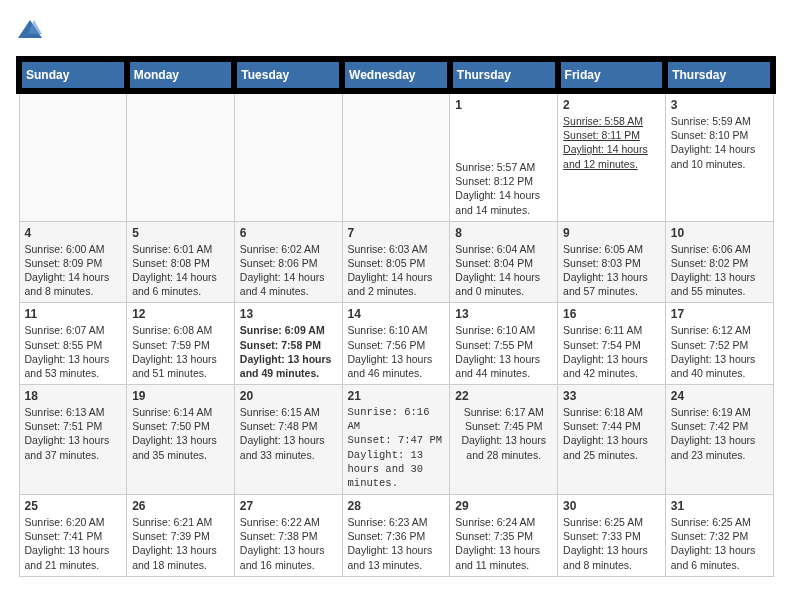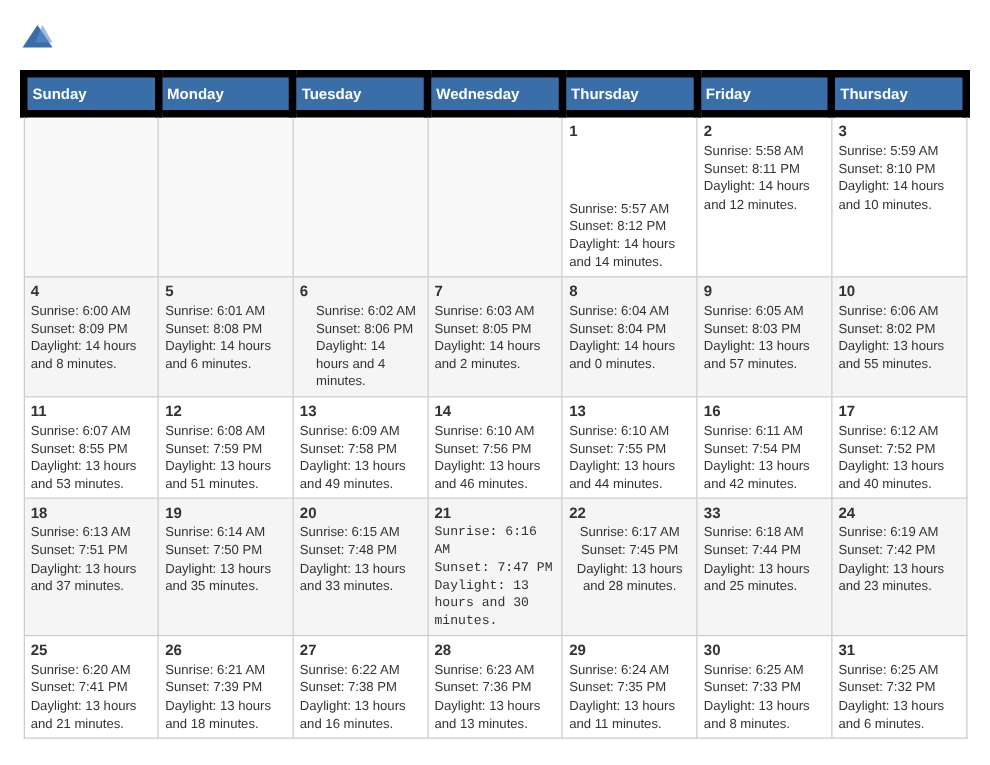--- a/index.html
+++ b/index.html
@@ -130,21 +130,21 @@
         <td class="empty-cell"></td>
         <td class="empty-cell"></td>
         <td>
           <div class="day-number">1</div>
           <div class="day-info" style="white-space: pre-line; margin-top: 48px;">Sunrise: 5:57 AM
 Sunset: 8:12 PM
 Daylight: 14 hours and 14 minutes.</div>
         </td>
         <td>
           <div class="day-number">2</div>
-          <div class="day-info" style="white-space: pre-line;">Sunrise: 5:58 AM
+          <div class="day-info" style="white-space: pre-line; text-decoration: underline;">Sunrise: 5:58 AM
 Sunset: 8:11 PM
 Daylight: 14 hours and 12 minutes.</div>
         </td>
         <td>
           <div class="day-number">3</div>
           <div class="day-info" style="white-space: pre-line;">Sunrise: 5:59 AM
 Sunset: 8:10 PM
 Daylight: 14 hours and 10 minutes.</div>
         </td>
       </tr>
@@ -156,21 +156,21 @@
 Daylight: 14 hours and 8 minutes.</div>
         </td>
         <td>
           <div class="day-number">5</div>
           <div class="day-info" style="white-space: pre-line;">Sunrise: 6:01 AM
 Sunset: 8:08 PM
 Daylight: 14 hours and 6 minutes.</div>
         </td>
         <td>
           <div class="day-number">6</div>
-          <div class="day-info" style="white-space: pre-line; margin-left: 13px;">Sunrise: 6:02 AM
+          <div class="day-info" style="white-space: pre-line;">Sunrise: 6:02 AM
 Sunset: 8:06 PM
 Daylight: 14 hours and 4 minutes.</div>
         </td>
         <td>
           <div class="day-number">7</div>
           <div class="day-info" style="white-space: pre-line;">Sunrise: 6:03 AM
 Sunset: 8:05 PM
 Daylight: 14 hours and 2 minutes.</div>
         </td>
         <td>
@@ -200,21 +200,21 @@
 Daylight: 13 hours and 53 minutes.</div>
         </td>
         <td>
           <div class="day-number">12</div>
           <div class="day-info" style="white-space: pre-line;">Sunrise: 6:08 AM
 Sunset: 7:59 PM
 Daylight: 13 hours and 51 minutes.</div>
         </td>
         <td>
           <div class="day-number">13</div>
-          <div class="day-info" style="white-space: pre-line;">Sunrise: 6:09 AM
+          <div class="day-info" style="white-space: pre-line; font-weight: bold;">Sunrise: 6:09 AM
 Sunset: 7:58 PM
 Daylight: 13 hours and 49 minutes.</div>
         </td>
         <td>
           <div class="day-number">14</div>
           <div class="day-info" style="white-space: pre-line;">Sunrise: 6:10 AM
 Sunset: 7:56 PM
 Daylight: 13 hours and 46 minutes.</div>
         </td>
         <td>

